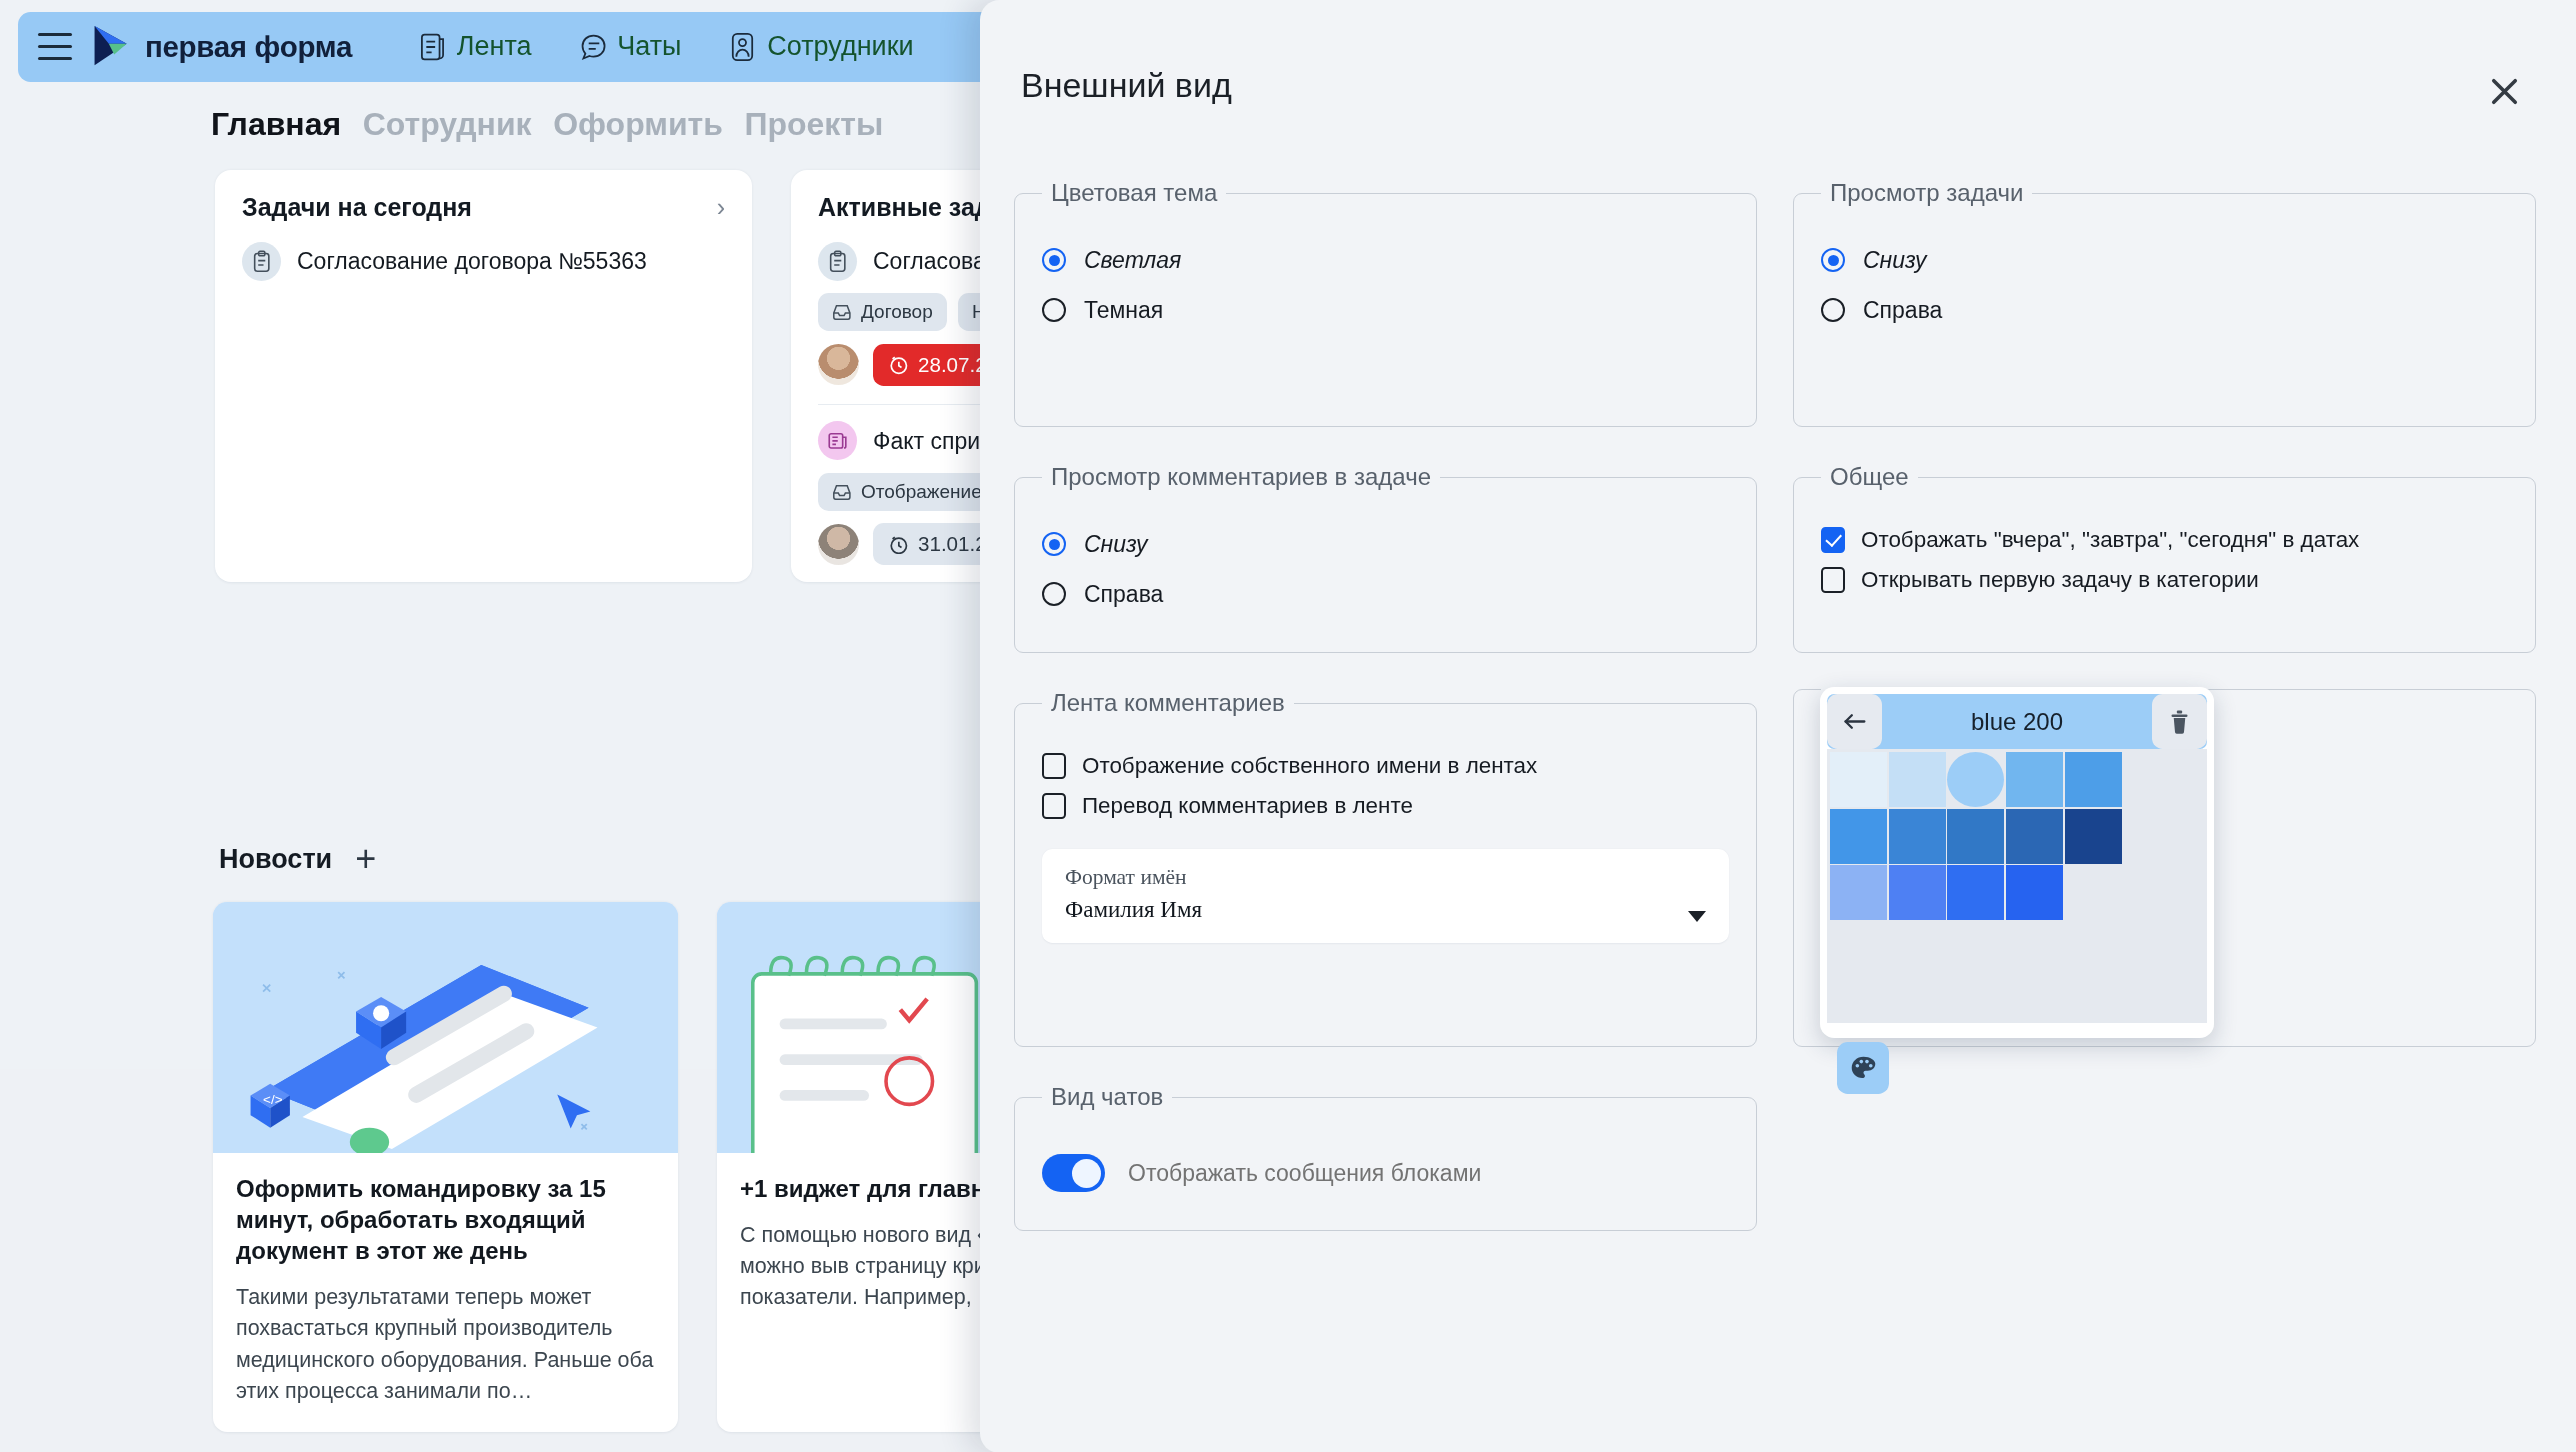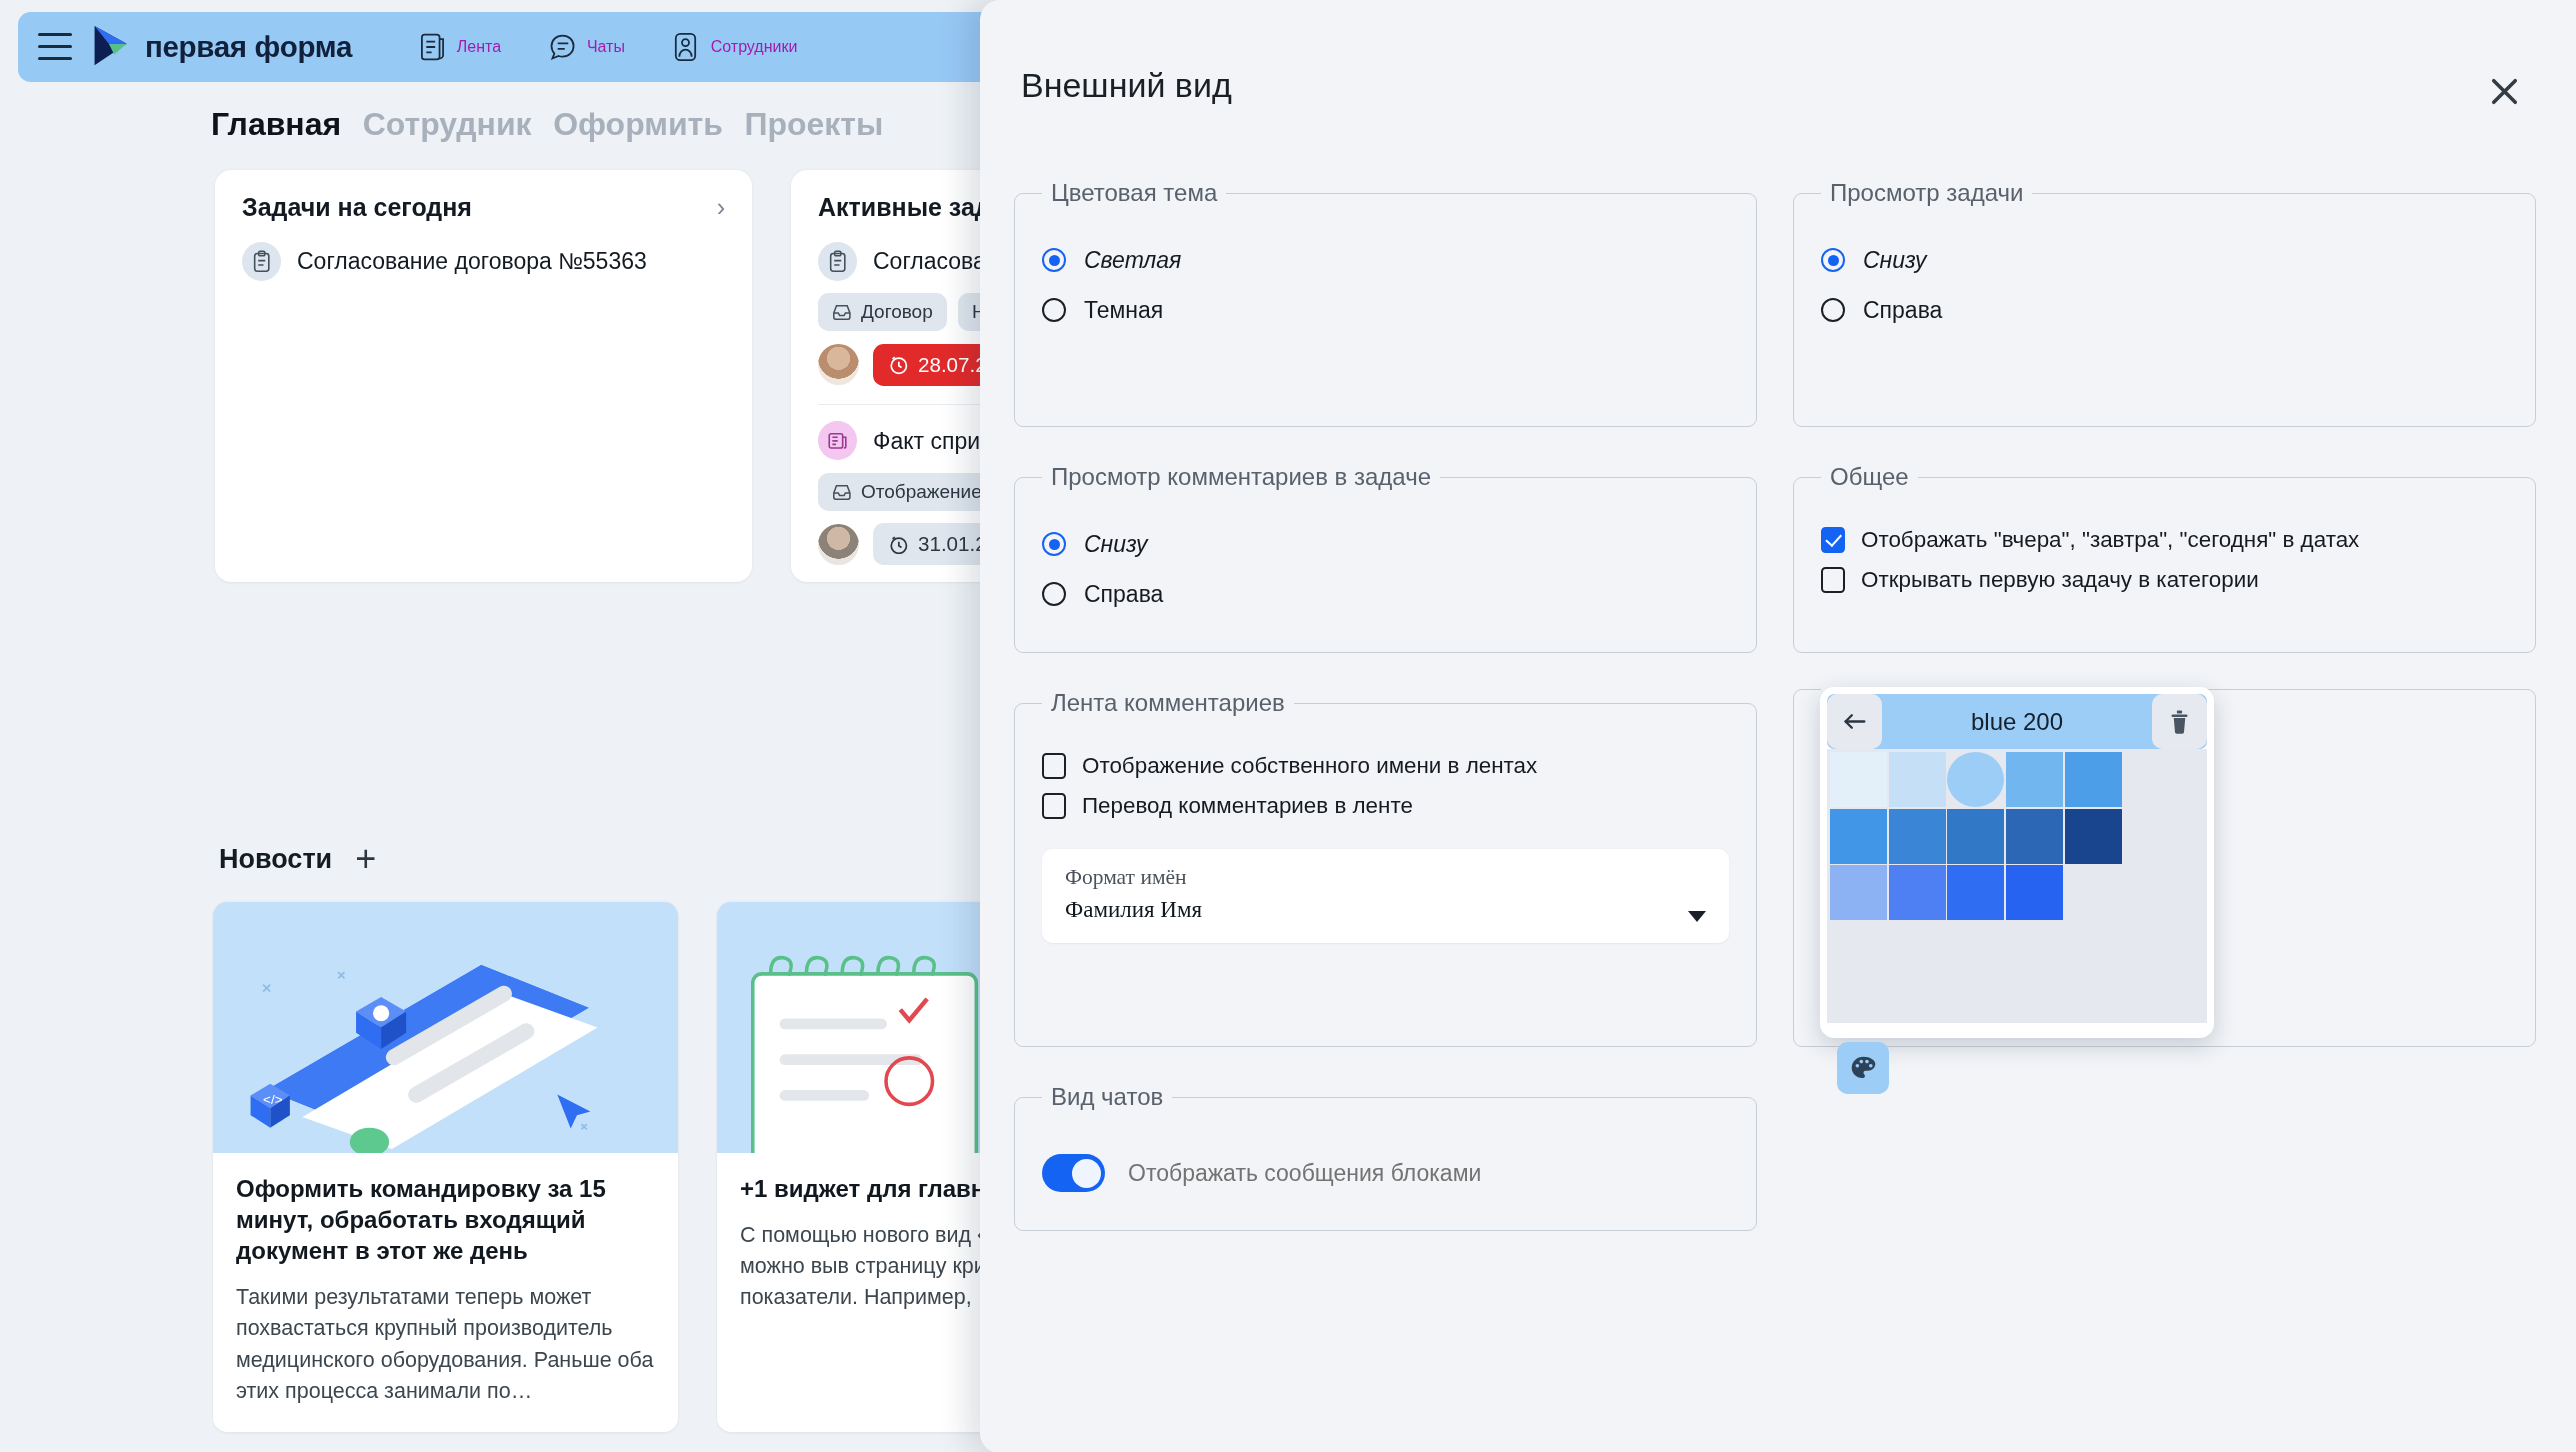--- a/index.html
+++ b/index.html
@@ -19,22 +19,22 @@
     background: #97c9f5; border-radius: 12.5px;
     display: flex; align-items: center; gap: 0px; padding: 0 19.7px;
     overflow: hidden;
   }
   .burger { width: 34px; height: 27px; display: flex; flex-direction: column;
     justify-content: space-between; margin-right: 19.7px; cursor: pointer; }
   .burger i { display: block; height: 2.7px; background: #1c2b3a; border-radius: 1.8px; }
   .logo-wrap { display: flex; align-items: center; gap: 12.5px; margin-right: 66px; }
   .logo-mark { width: 41px; height: 45px; position: relative; }
   .logo-text { font-size: 29.5px; font-weight: 700; color: #11203b; letter-spacing: -0.3px; }
-  .nav-item { display: flex; align-items: center; gap: 9.8px; margin-right: 47px; color: #a21caf;
-     font-size: 16px; white-space: nowrap; cursor: pointer; }
+  .nav-item { display: flex; align-items: center; gap: 9.8px; margin-right: 47px; color: #14532d;
+     font-size: 27px; white-space: nowrap; cursor: pointer; }
   .nav-ico { width: 29px; height: 30px; flex: 0 0 auto; }
 
   .tabs-row { position: absolute; left: 211px; top: 106px; display: flex; gap: 21.5px;
      align-items: baseline; }
   .tab { font-size: 32px; font-weight: 700; color: #a8b1bb; white-space: nowrap; cursor: pointer;}
   .tab.active { color: #10141a; }
 
   .cards-row { position: absolute; left: 215px; top: 170px; display: flex; gap: 39px; }
   .card { background: #fff; border-radius: 16px; padding: 23px 27px 27px 27px;
      box-shadow: 0 0.9px 2.7px rgba(20,40,70,.07); }

